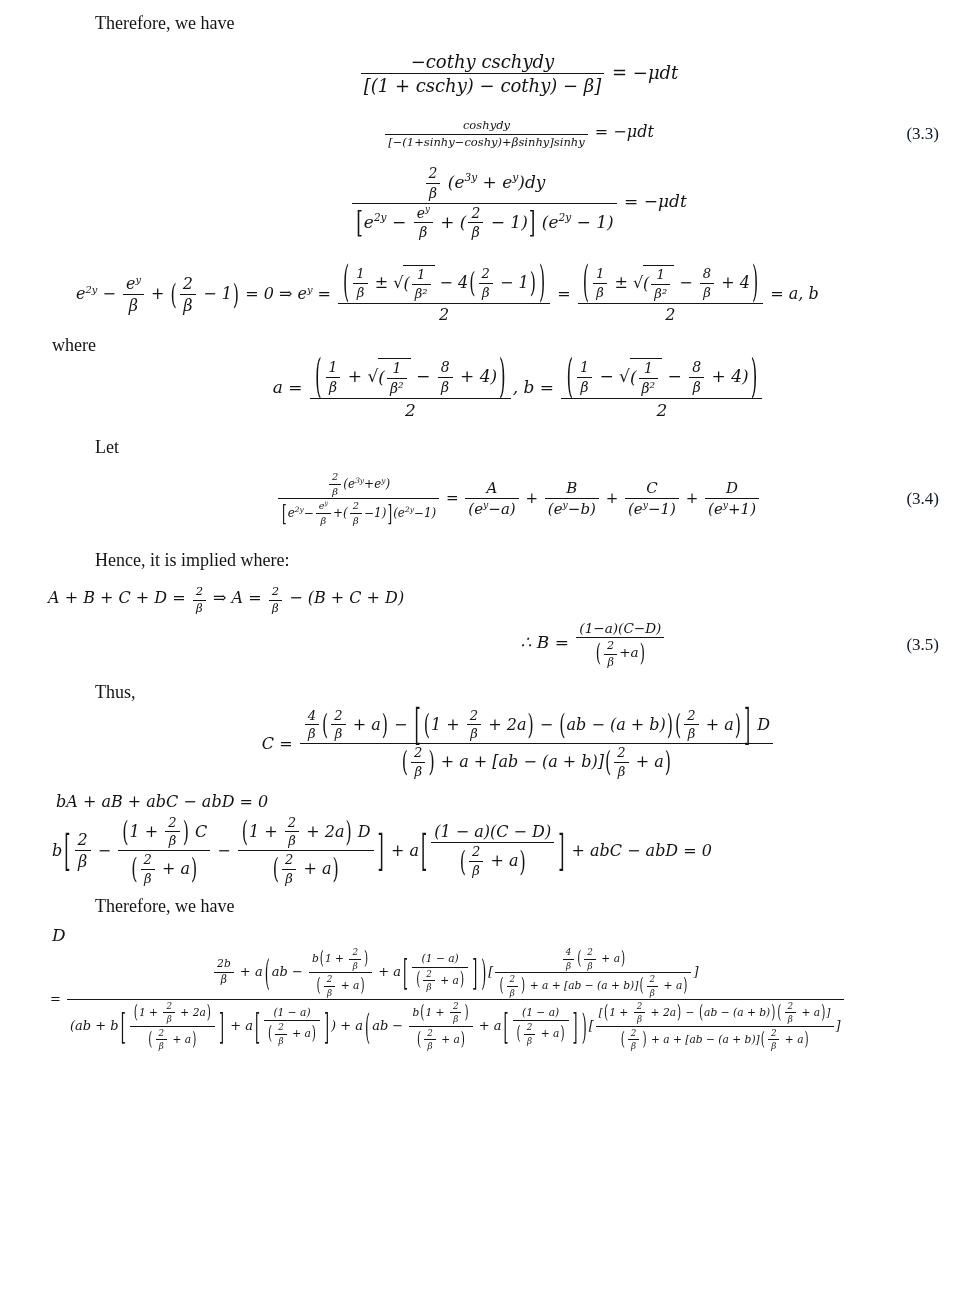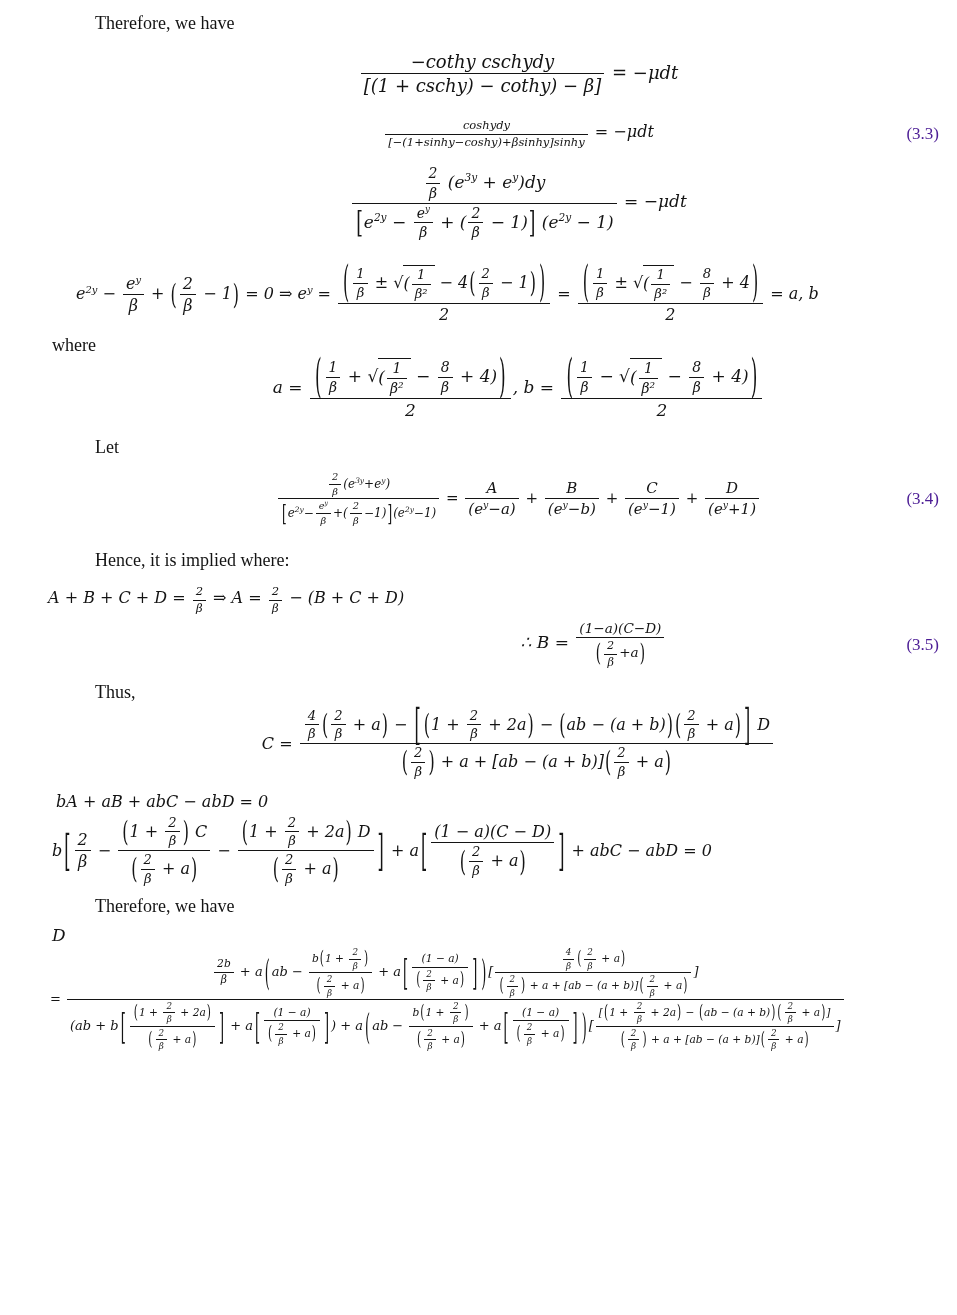--- a/index.html
+++ b/index.html
@@ -6,21 +6,21 @@
   .page{position:relative;width:957px;height:1315px;background:#fff;color:#141414;
         font-family:"Liberation Serif",serif;overflow:hidden;margin-left:40px;}
   .text{font-size:18px;line-height:1.25;margin:0;}
   .ind{padding-left:55px;}
   .edge{padding-left:12px;}
   
   .row{position:relative;display:flex;justify-content:center;align-items:center;width:957px;}
   .row.left{justify-content:flex-start;}
   .row.right{justify-content:flex-end;box-sizing:border-box;}
   .num{position:absolute;right:58px;top:50%;transform:translateY(-50%);
-       font-style:normal;font-size:17px;color:#4c1d95;}
+       font-style:normal;font-size:17px;color:#0f172a;}
   
   .eq{font-family:"DejaVu Serif",serif;font-style:italic;color:#141414;}
   .eq sup{font-size:0.62em;line-height:0;text-align:center;}
   .f{display:inline-flex;flex-direction:column;vertical-align:middle;text-align:center;margin:0 2px;}
   .f .f{font-size:0.82em;}
   .n{display:block;border-bottom:1.2px solid #141414;padding:0 3px 1px;line-height:1.2;}
   .d{display:block;padding:1px 3px 0;line-height:1.2;}
   .q{white-space:nowrap;}
   .q::before{content:"\221A";font-style:normal;}
   .r{display:inline-block;border-top:1.2px solid #141414;padding:1px 2px 0 0;vertical-align:middle;}

